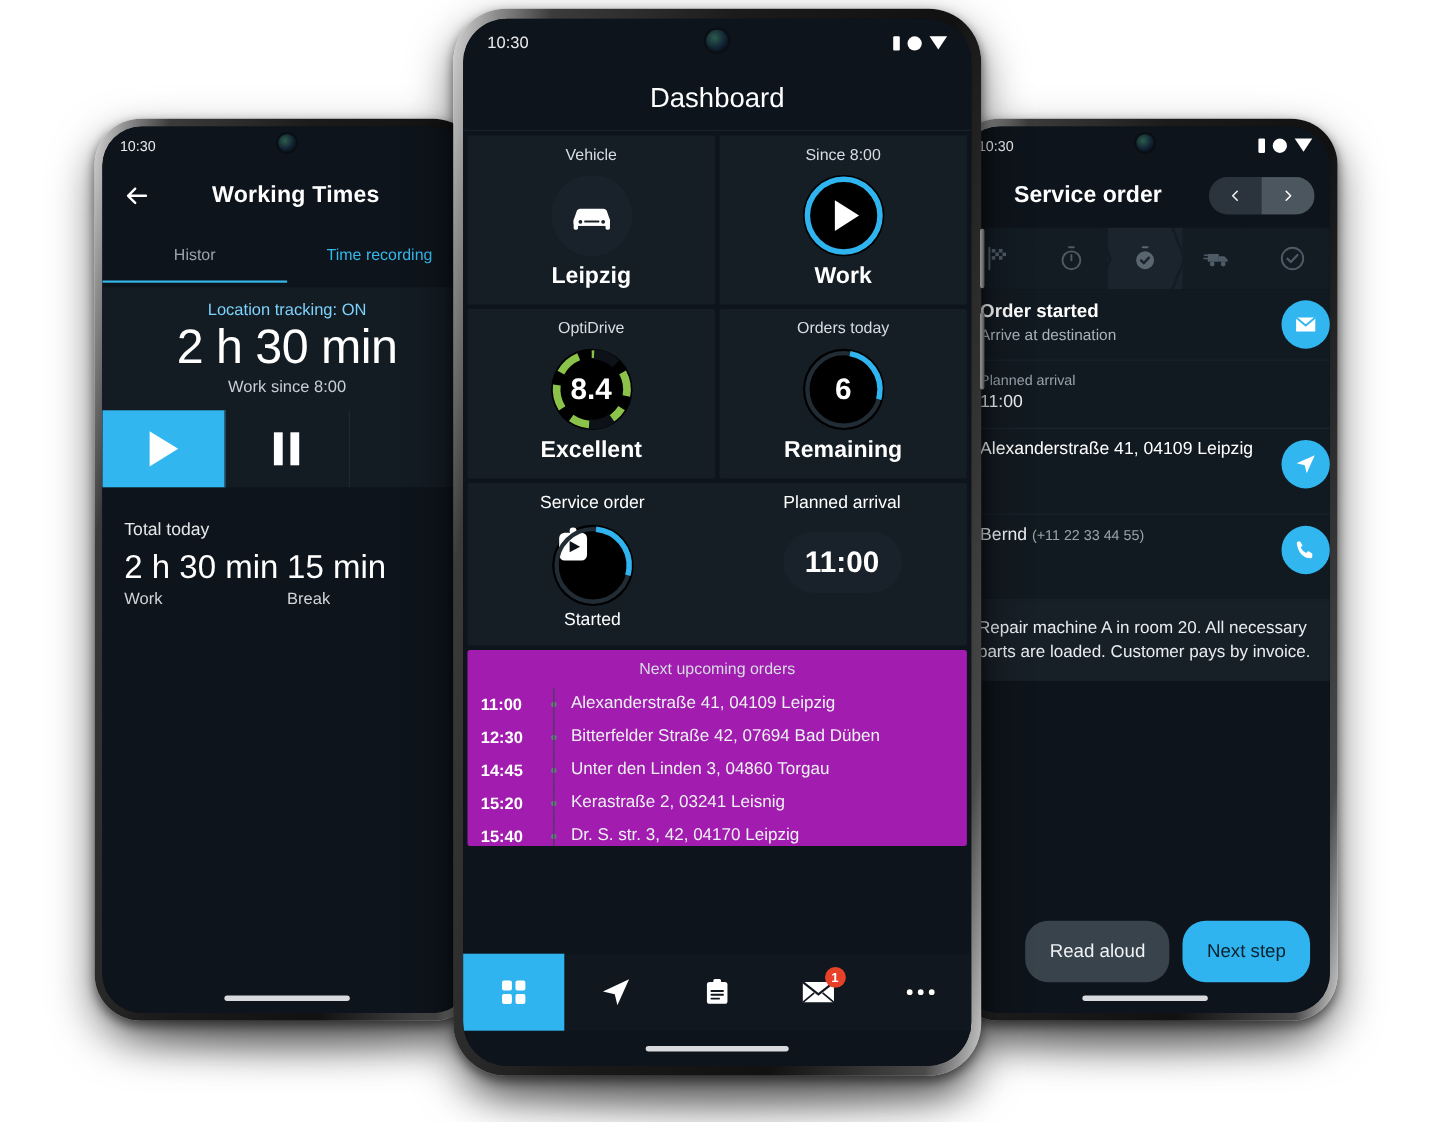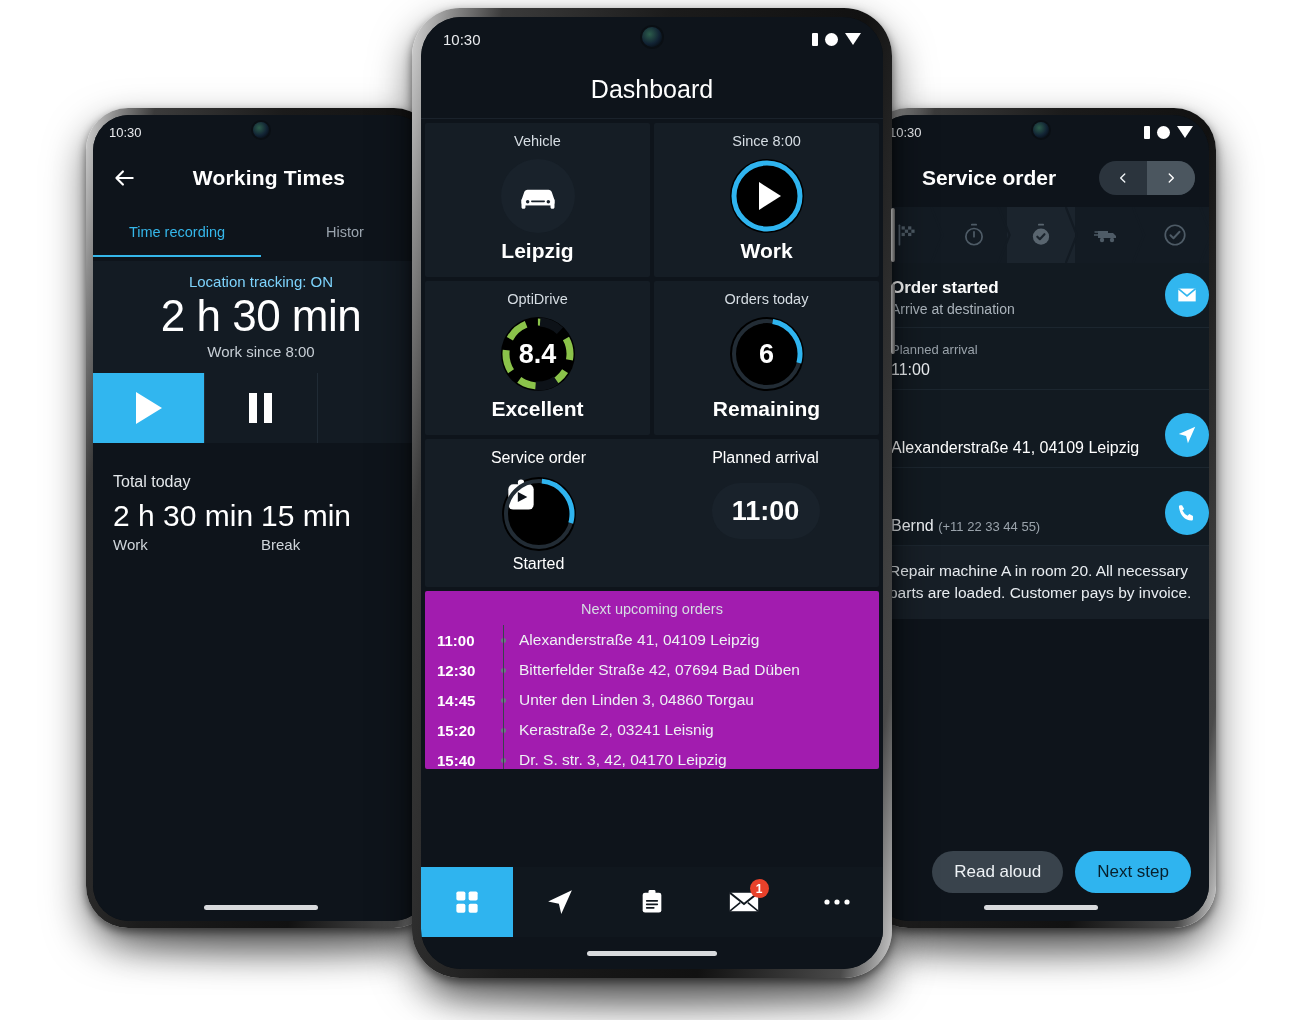--- a/index.html
+++ b/index.html
@@ -133,21 +133,21 @@
   }
   .step::after {
     content: ""; position: absolute; right: -10px; top: 0; bottom: 0;
     width: 20px; z-index: 2;
     background: #131b23;
     clip-path: polygon(0 0, 55% 50%, 0 100%, 12% 100%, 67% 50%, 12% 0);
   }
   .step.cur { background: #1b242d; }
   .row-r {
     min-height: 62px; border-bottom: 1px solid #1c262f;
-    display: flex; align-items: flex-end; padding: 10px 0 10px 18px;
+    display: flex; align-items: flex-start; padding: 10px 0 10px 18px;
     background: #121a21;
   }
   .row-r .rtxt { flex: 1; min-width: 0; }
   .row-r .rt-title { font-size: 17px; font-weight: bold; }
   .row-r .rt-sub { font-size: 14px; color: #aab3bb; margin-top: 3px; }
   .row-r .rt-plain { font-size: 16px; color: #eef1f4; }
   .row-r .rt-small { font-size: 13px; color: #9aa3ab; }
   .fab {
     width: 44px; height: 44px; border-radius: 50%; background: #31b6ef;
     display: flex; align-items: center; justify-content: center; flex: none;
@@ -155,21 +155,21 @@
   .note-r {
     background: #171f27; padding: 14px 16px;
     font-size: 15.5px; line-height: 1.45; color: #e9edf1;
   }
   .btnbar-r {
     position: absolute; left: 0; right: 0; bottom: 28px;
     display: flex; align-items: center; justify-content: flex-end;
     gap: 12px; padding: 0 18px;
   }
   .pill {
-    height: 42px; border-radius: 21px; display: flex; align-items: center;
+    height: 56px; border-radius: 21px; display: flex; align-items: center;
     justify-content: center; padding: 12px 22px; font-size: 17px;
   }
   .pill.grey { background: #39434c; color: #eef2f5; }
   .pill.blue { background: #2fb4ef; color: #07202c; }
 
   
   .dash-title {
     height: 58px; display: flex; align-items: center; justify-content: center;
     font-size: 25px; font-weight: normal; border-bottom: 1px solid #1a222b;
   }
@@ -257,22 +257,22 @@
         </div>
 
         <div class="appbar-l">
           <svg class="back-arrow" viewBox="0 0 24 24">
             <path d="M20 12H5M11 6l-6 6 6 6" fill="none" stroke="#fff" stroke-width="2" stroke-linecap="round" stroke-linejoin="round"></path>
           </svg>
           <div class="title">Working Times</div>
         </div>
 
         <div class="tabs-l">
+          <div class="tab-l">Histor</div>
           <div class="tab-l active">Time recording</div>
-          <div class="tab-l">Histor</div>
           <div class="tab-underline"></div>
         </div>
 
         <div class="wt-card">
           <div class="wt-loc">Location tracking: ON</div>
           <div class="wt-big">2 h 30 min</div>
           <div class="wt-since">Work since 8:00</div>
           <div class="wt-ctrls">
             <div class="wt-btn play">
               <span class="tri-play"></span>

